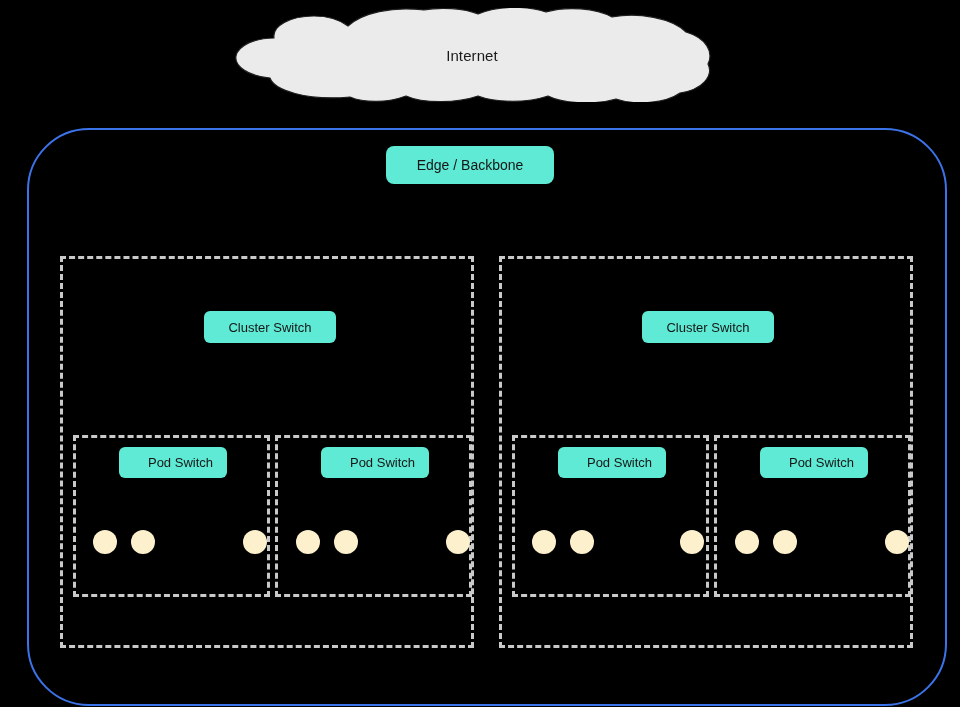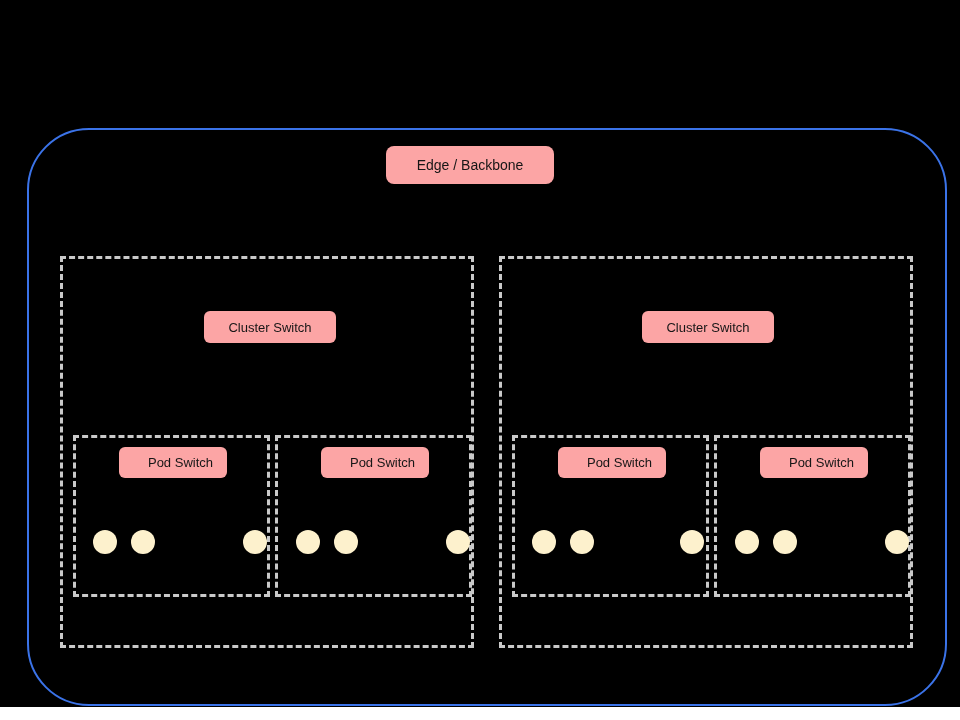--- a/index.html
+++ b/index.html
@@ -59,21 +59,21 @@
     height: 578px;
     border: 2px solid #3b73e8;
     border-radius: 62px;
     box-sizing: border-box;
     background: transparent;
   }
 
   
   .switch-box {
     position: absolute;
-    background: #fca5a5;
+    background: #5eead4;
     border-radius: 6px;
     display: flex;
     align-items: center;
     justify-content: center;
     color: #161616;
     box-sizing: border-box;
     white-space: nowrap;
   }
   .edge-box {
     left: 386px;
@@ -129,20 +129,43 @@
     box-sizing: border-box;
   }
 </style>
 </head>
 <body>
 
 <div id="canvas">
 
   <div class="black-bg"></div>
 
+  <div class="cloud-wrap">
+    <svg width="488" height="94" viewBox="0 0 488 94">
+      <path d="M 122 89
+               C 78 93 46 82 42 70
+               C 20 68 6 58 8 48
+               C 10 38 26 30 46 30
+               C 44 18 62 8 86 8
+               C 100 8 112 12 120 18
+               C 134 5 164 -2 196 2
+               C 212 -1 236 0 250 6
+               C 268 -2 298 -3 318 4
+               C 338 -2 368 0 384 9
+               C 410 4 444 10 458 24
+               C 478 30 486 44 480 56
+               C 486 68 474 82 452 85
+               C 438 95 408 98 388 91
+               C 368 97 336 96 320 88
+               C 300 95 268 95 250 88
+               C 230 95 196 96 178 88
+               C 160 95 136 95 122 89 Z" fill="#ebebeb" stroke="#1f1f1f" stroke-width="1.2" stroke-linejoin="round"></path>
+    </svg>
+    <div class="cloud-label">Internet</div>
+  </div>
 
   <div class="datacenter"></div>
 
   <div class="switch-box edge-box">Edge / Backbone</div>
 
   <div class="cluster-box cluster-left">
     <div class="switch-box cluster-switch-box" style="left:141px; top:33px;">Cluster Switch</div>
 
     <div class="pod-box pod-a">
       <div class="switch-box pod-switch-box" style="left:43px; top:9px;">Pod Switch</div>

